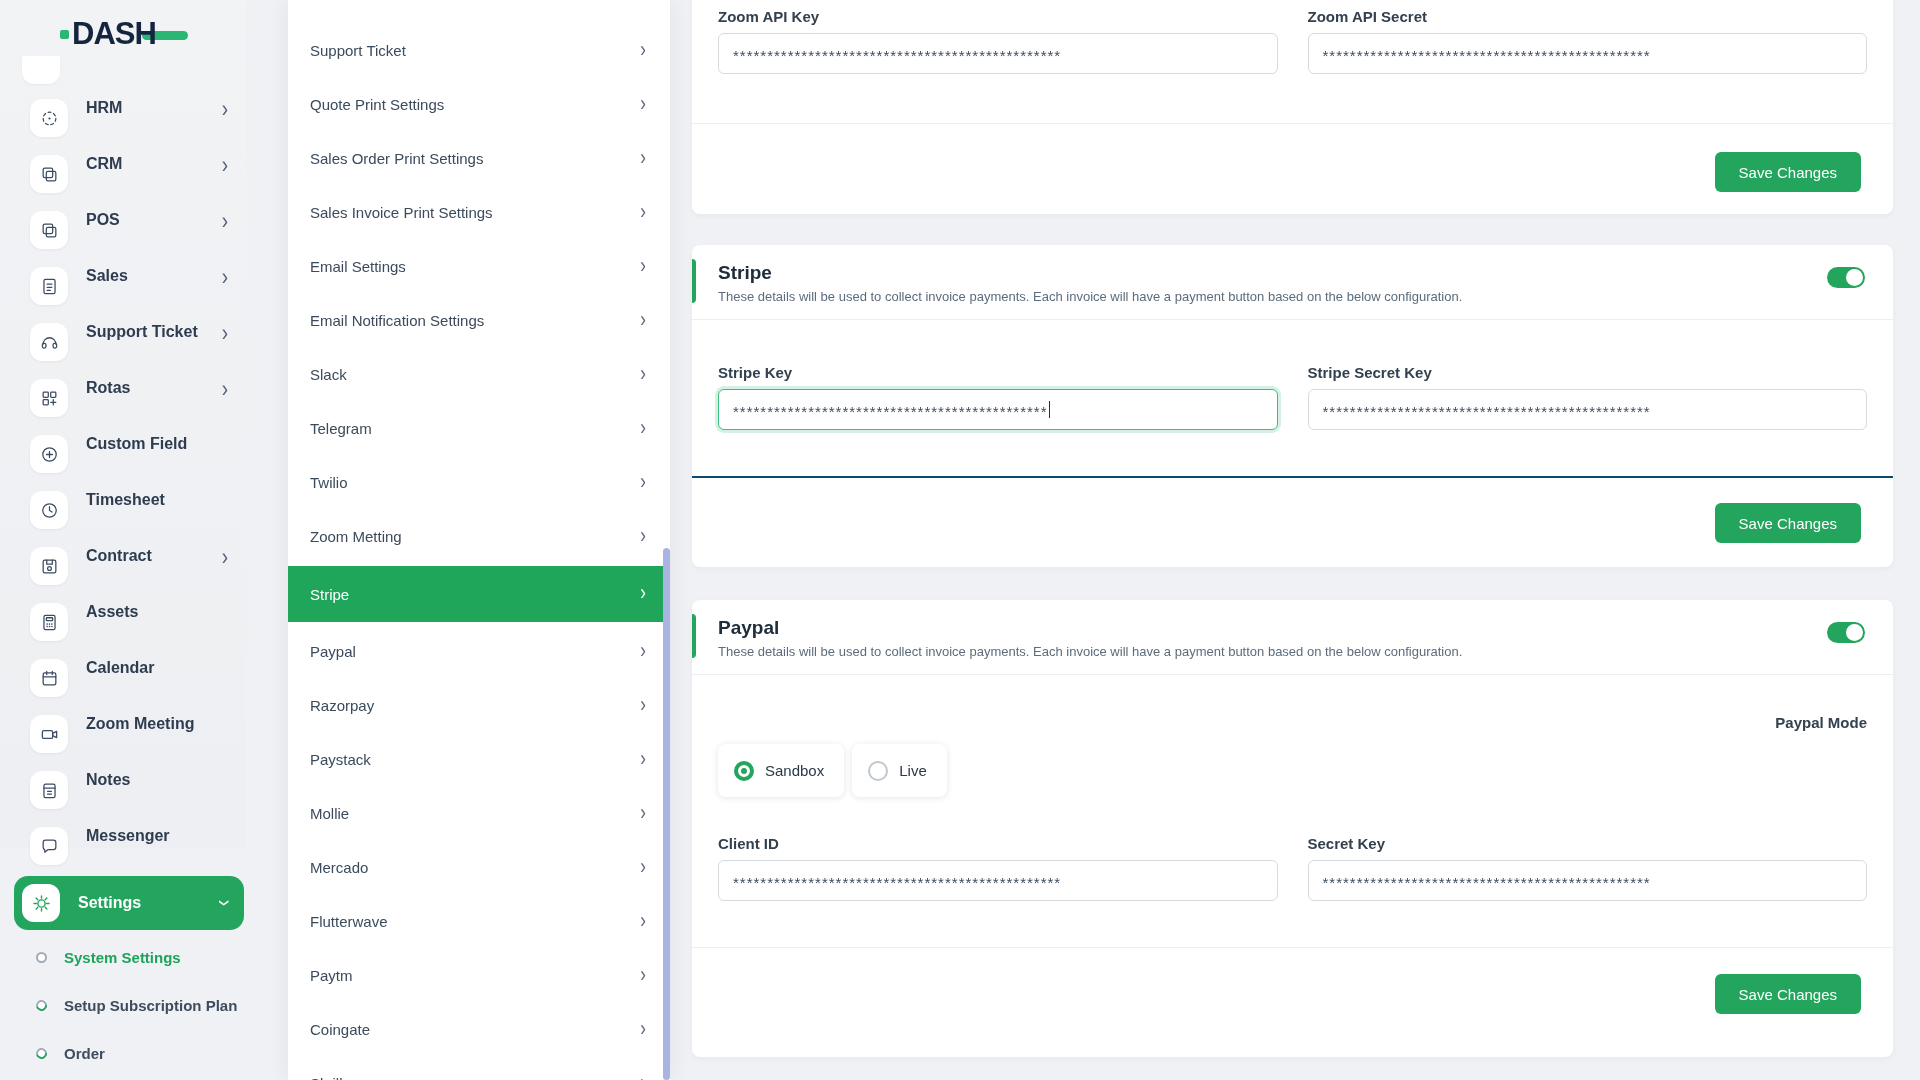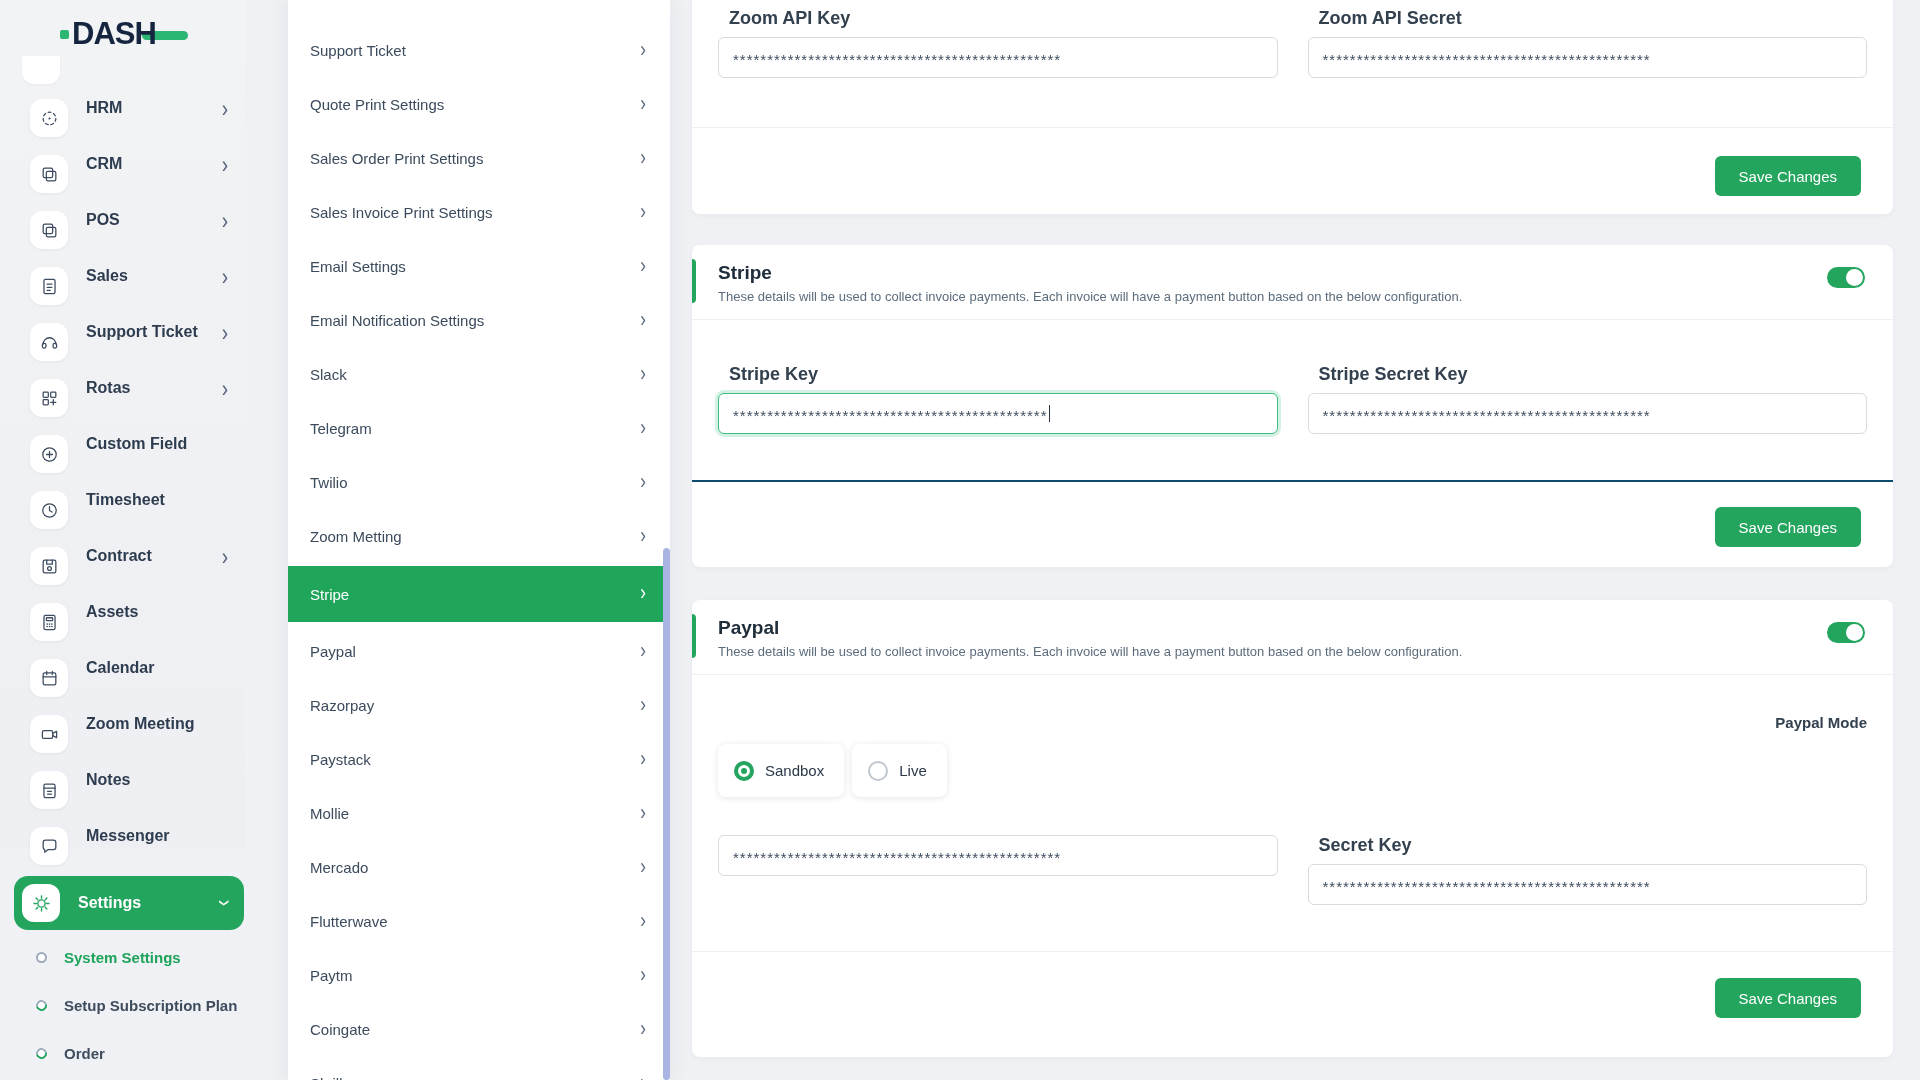--- a/index.html
+++ b/index.html
@@ -48,21 +48,21 @@
 
   .card-header { position:relative; padding:17px 26px 15px 26px; border-bottom:1px solid #edeff1; }
   .card-header::before { content:""; position:absolute; left:0; top:14px; width:4px; height:44px; background:#23a55e; border-radius:0 4px 4px 0; }
   .card-title { font-size:19px; font-weight:700; color:#202d3b; margin-bottom:5px; }
   .card-desc { font-size:13px; color:#5c6c7c; }
   .toggle { position:absolute; right:28px; top:22px; width:38px; height:21px; border-radius:11px; background:#23a55e; cursor:pointer; }
   .toggle .knob { position:absolute; right:2px; top:2px; width:17px; height:17px; border-radius:50%; background:#ffffff; }
 
   .two-col { display:flex; gap:30px; padding:0 26px; }
   .fgroup { flex:1; }
-  .flabel { display:block; font-size:18px; font-weight:700; color:#33414f; margin-bottom:8px;margin-left:11px; }
+  .flabel { display:block; font-size:15px; font-weight:700; color:#33414f; margin-bottom:8px; }
   .finput { height:41px; border:1px solid #d7dbdf; border-radius:6px; background:#fff; display:flex; align-items:center; padding:4px 14px 0 14px; font-size:15px; letter-spacing:1px; color:#3e4d5f; white-space:nowrap; overflow:hidden; cursor:text; }
   .finput.focused { border:1px solid #3fbd7e; box-shadow:0 0 0 3px rgba(63,189,126,.22); }
   .caret { display:inline-block; width:1.5px; height:17px; background:#27323e; margin-left:1px; transform:translateY(-2px); }
 
   .card-zoom .two-col { padding-top:28px; padding-bottom:49px; }
   .card-stripe .two-col { padding-top:44px; padding-bottom:46px; border-bottom:2px solid #0c4a6e; }
   .card-zoom .two-col { border-bottom:1px solid #edeff1; }
 
   .card-footer { text-align:right; padding:0 32px; }
   .save-btn { display:inline-block; background:#23a55e; color:#ffffff; font-size:15px; font-family:"Liberation Sans",sans-serif; border:none; border-radius:6px; height:40px; padding:0 24px; cursor:pointer; }
@@ -406,20 +406,21 @@
           <span class="mode-text">Sandbox</span>
         </div>
         <div class="mode-box">
           <span class="radio unchecked"></span>
           <span class="mode-text">Live</span>
         </div>
       </div>
     </div>
     <div class="two-col">
       <div class="fgroup">
+        <span class="flabel">Client ID</span>
         <div class="finput">
             <span>************************************************</span>
           </div>
       </div>
       <div class="fgroup">
         <span class="flabel">Secret Key</span>
         <div class="finput">
             <span>************************************************</span>
           </div>
       </div>

